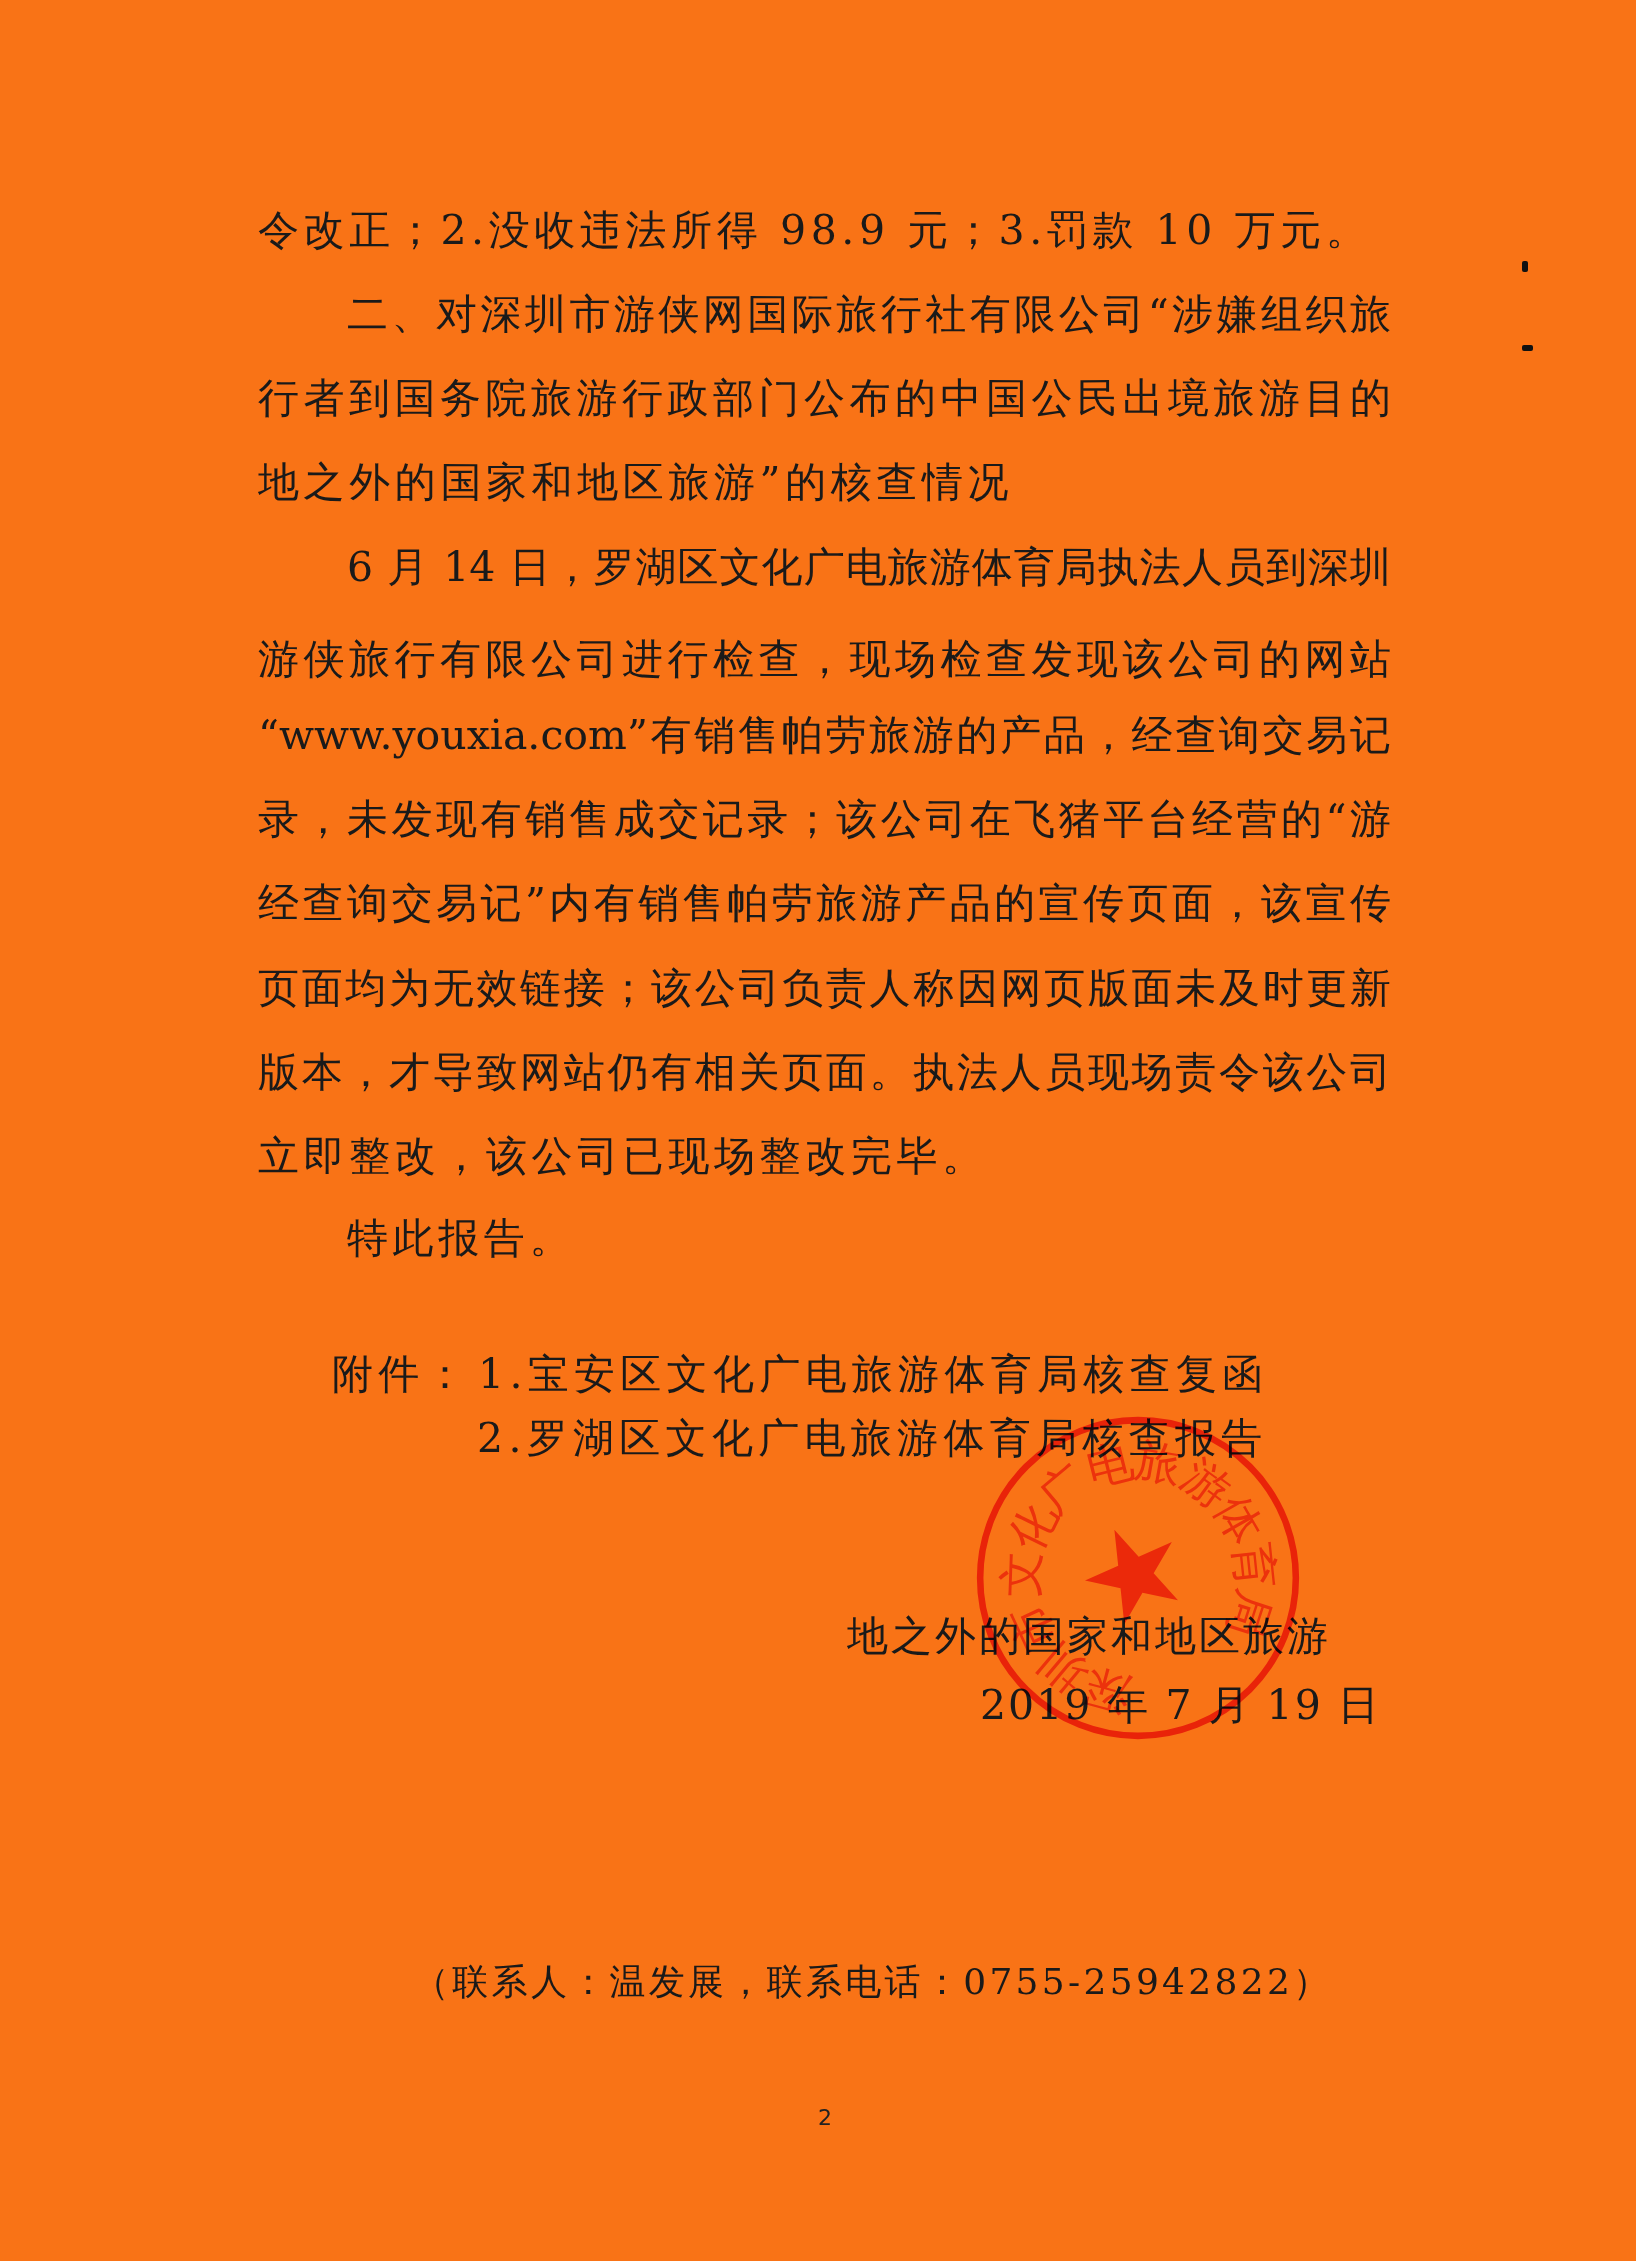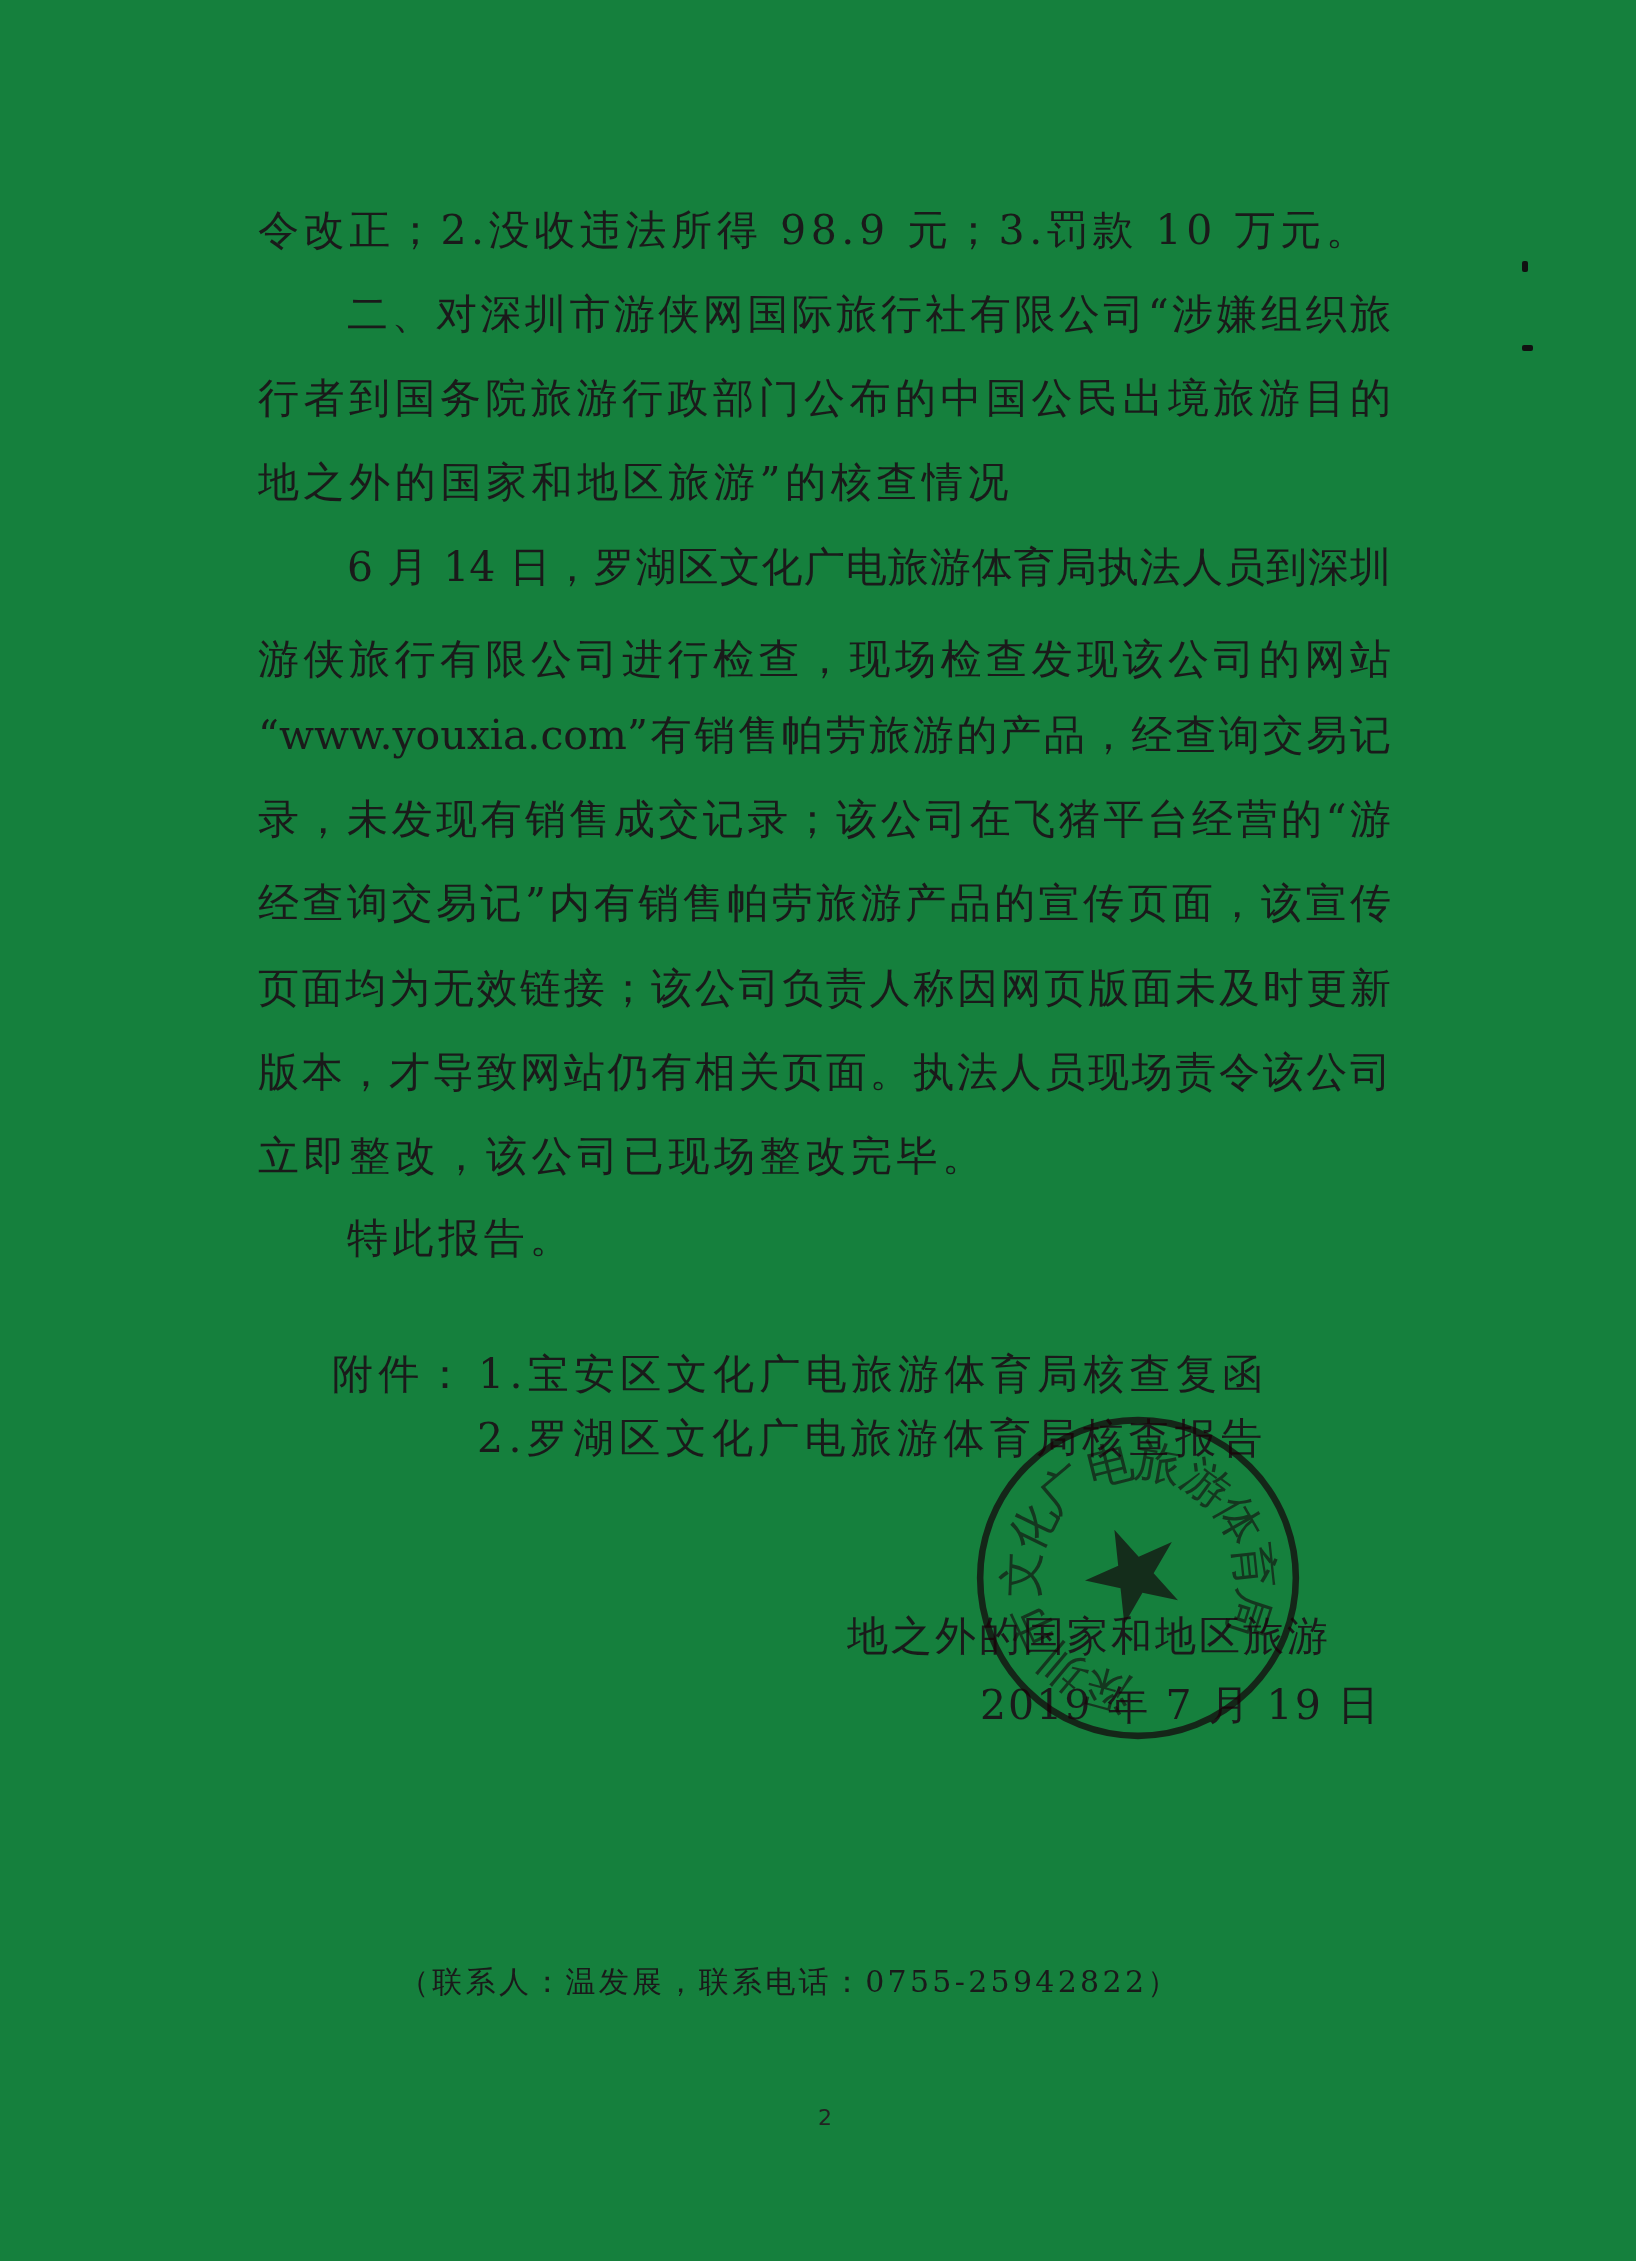--- a/index.html
+++ b/index.html
@@ -1,20 +1,20 @@
 <!DOCTYPE html>
 <html style="font-size:10.5px"><head>
   <meta charset="utf-8">
   <style>
     html, body { margin: 0; padding: 0; background: #ffffff; }
     .page {
       position: relative;
       width: 1637px;
       height: 2261px;
-      background: #15803d;
+      background: #f97316;
       overflow: hidden;
       font-family: "DejaVu Serif", "Liberation Serif", serif;
       color: #1a1a1a;
     }
     .line {
       position: absolute;
       left: 258px;
       width: 1133px;
       height: 53px;
       line-height: 53px;
@@ -41,25 +41,25 @@
     .sig {
       position: absolute;
       height: 53px;
       line-height: 53px;
       font-size: 41px;
       letter-spacing: 3px;
       white-space: nowrap;
     }
     .contact {
       position: absolute;
-      left: 399px;
+      left: 413px;
       top: 1955px;
       height: 53px;
       line-height: 53px;
-      font-size: 30px;
+      font-size: 36px;
       letter-spacing: 3.3px;
       white-space: nowrap;
     }
     .page-number {
       position: absolute;
       left: 818px;
       top: 2105px;
       height: 26px;
       line-height: 26px;
       font-size: 22px;

